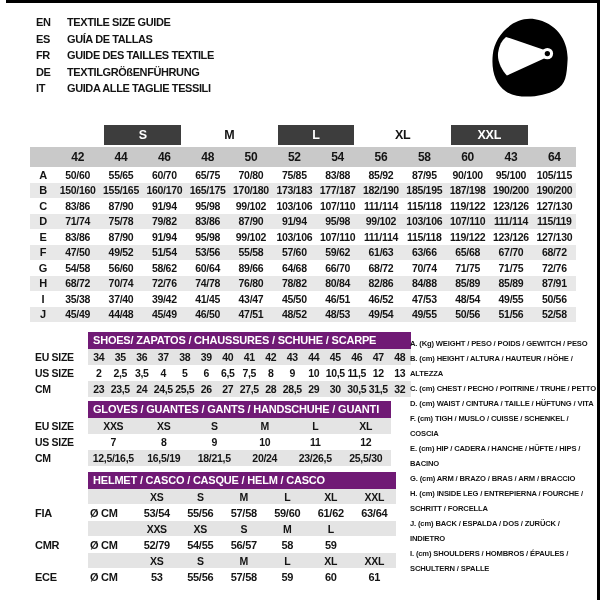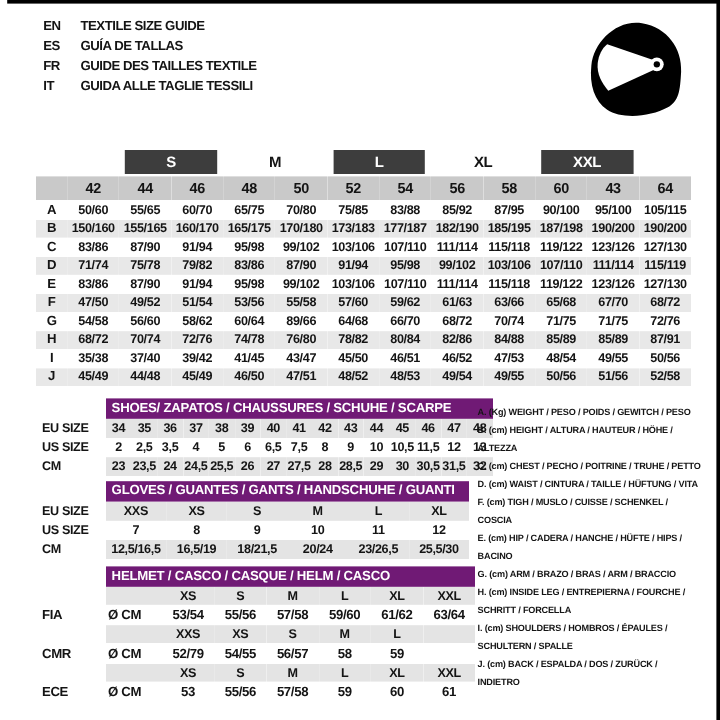--- a/index.html
+++ b/index.html
@@ -37,41 +37,45 @@
   .sub .titlebar{background:#701a75;color:#fff;text-align:left;font-size:11px;height:17px;
     line-height:17px;padding-left:5px;letter-spacing:-0.2px;}
   .sub .lab{text-align:left;font-size:10.5px;}
   .sub tr.r16 td{height:16px;}
   .sub tr.r15 td{height:15px;}
   .sub tr.r17 td{height:17px;font-size:11px;}
   .sub td.shade{background:#e4e4e4;}
   .sub td.unit{text-align:left;padding-left:2px;}
 
   
-  .legend{position:absolute;left:398px;top:336px;width:186px;}
+  .legend{position:absolute;left:410px;top:336px;width:186px;}
   .legend .item{font-size:7.6px;line-height:15px;letter-spacing:-0.15px;}
 </style>
 </head>
 <body>
 
 <div class="border-top"></div>
 <div class="border-right"></div>
 
 <ul class="langs">
     <li>
       <span class="code">EN</span>
       <span>TEXTILE SIZE GUIDE</span>
     </li>
     <li>
       <span class="code">ES</span>
       <span>GUÍA DE TALLAS</span>
     </li>
     <li>
       <span class="code">FR</span>
       <span>GUIDE DES TAILLES TEXTILE</span>
+    </li>
+    <li>
+      <span class="code">DE</span>
+      <span>TEXTILGRÖßENFÜHRUNG</span>
     </li>
     <li>
       <span class="code">IT</span>
       <span>GUIDA ALLE TAGLIE TESSILI</span>
     </li>
   </ul>
 
 <svg class="helmet-icon" viewBox="0 0 100 100" aria-hidden="true">
   <path fill="#000000" d="M58,6 C82,10 96,30 95,52 C94,70 93,80 82,86 C66,95 38,97 25,88 C13,80 8,64 10,46 C12,24 34,2 58,6 Z"></path>
   <path fill="#ffffff" d="M16,44 C17,36 20,30 25,26 L72,42 C76,43.5 76,47 72,49 L26,70 C20,63 15,54 16,44 Z"></path>
@@ -501,15 +505,15 @@
 
 <div class="legend">
     <div class="item">A. (Kg) WEIGHT / PESO / POIDS / GEWITCH / PESO</div>
     <div class="item">B. (cm) HEIGHT / ALTURA / HAUTEUR / HÖHE / ALTEZZA</div>
     <div class="item">C. (cm) CHEST / PECHO / POITRINE / TRUHE / PETTO</div>
     <div class="item">D. (cm) WAIST / CINTURA / TAILLE / HÜFTUNG / VITA</div>
     <div class="item">F. (cm) TIGH / MUSLO / CUISSE / SCHENKEL / COSCIA</div>
     <div class="item">E. (cm) HIP / CADERA / HANCHE / HÜFTE / HIPS / BACINO</div>
     <div class="item">G. (cm) ARM / BRAZO / BRAS / ARM / BRACCIO</div>
     <div class="item">H. (cm) INSIDE LEG / ENTREPIERNA / FOURCHE / SCHRITT / FORCELLA</div>
+    <div class="item">J. (cm) BACK / ESPALDA / DOS / ZURÜCK / INDIETRO</div>
     <div class="item">I. (cm) SHOULDERS / HOMBROS / ÉPAULES / SCHULTERN / SPALLE</div>
-    <div class="item">J. (cm) BACK / ESPALDA / DOS / ZURÜCK / INDIETRO</div>
   </div>
 
 </body></html>

